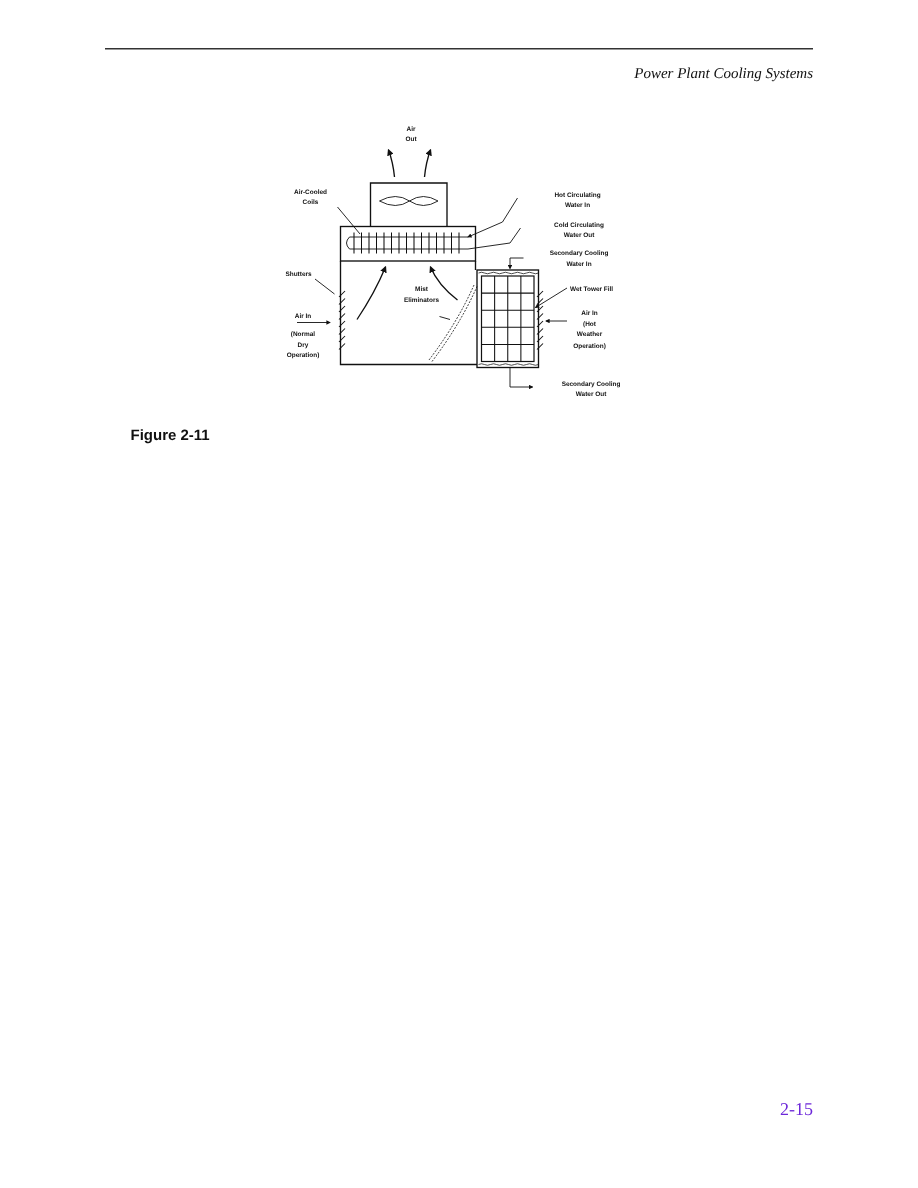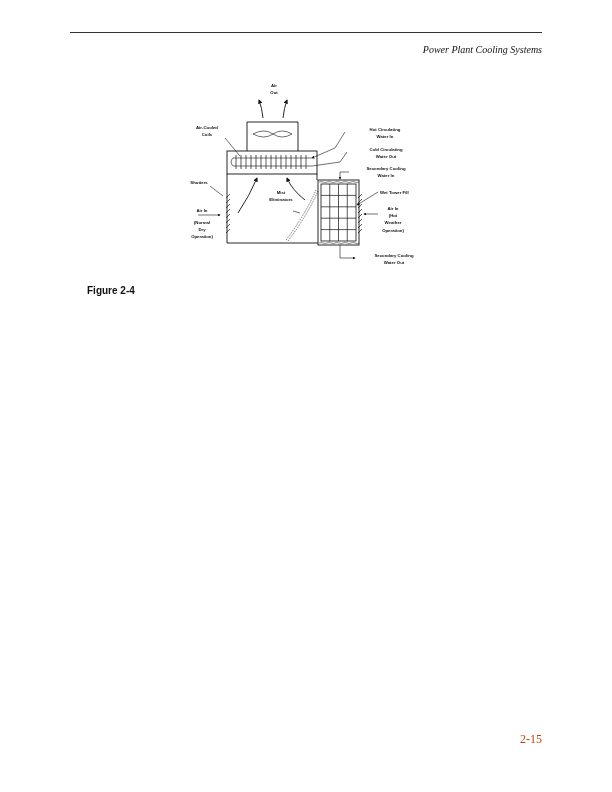--- a/index.html
+++ b/index.html
@@ -2,21 +2,21 @@
 <html><head>
 <meta charset="utf-8">
 <style>
   html, body { margin: 0; padding: 0; background: #ffffff; }
   body { width: 612px; height: 792px; position: relative; overflow: hidden; }
   .rule { position: absolute; left: 70px; top: 32px; width: 472px; height: 1px; background: #333333; }
   .running-head { position: absolute; right: 70px; top: 44px; font-family: "Liberation Serif", serif; font-style: italic; font-size: 10px; color: #111111; text-align: right; }
   .figure { position: absolute; left: 150px; top: 70px; width: 300px; height: 200px; }
   .figure svg { display: block; }
   .caption { position: absolute; left: 87px; top: 285px; font-family: "Liberation Sans", sans-serif; font-weight: bold; font-size: 10px; line-height: 11px; color: #111111; }
-  .page-num { position: absolute; right: 70px; top: 732px; font-family: "Liberation Serif", serif; font-size: 12px; color: #c2410c; margin-left: 48px; }
+  .page-num { position: absolute; right: 70px; top: 732px; font-family: "Liberation Serif", serif; font-size: 12px; color: #6d28d9; margin-left: 48px; }
   .lbl { font-family: "Liberation Sans", sans-serif; font-weight: bold; font-size: 4.3px; fill: #111111; }
 </style>
 </head>
 <body>
 
 <div class="rule"></div>
 <div class="running-head">Power Plant Cooling Systems</div>
 
 <div class="figure">
   <svg width="300" height="200" viewBox="0 0 300 200" xmlns="http://www.w3.org/2000/svg">
@@ -140,16 +140,16 @@
       <text class="lbl" x="243" y="147" text-anchor="middle">(Hot</text>
       <text class="lbl" x="243" y="154" text-anchor="middle">Weather</text>
       <text class="lbl" x="243" y="162" text-anchor="middle">Operation)</text>
       <text class="lbl" x="244" y="187" text-anchor="middle">Secondary Cooling</text>
       <text class="lbl" x="244" y="194" text-anchor="middle">Water Out</text>
     </g>
   </svg>
 </div>
 
 <div class="caption">
-  <div>Figure 2-4</div>
+  <div>Figure 2-11</div>
 </div>
 
 <div class="page-num">2-15</div>
 
 </body></html>

